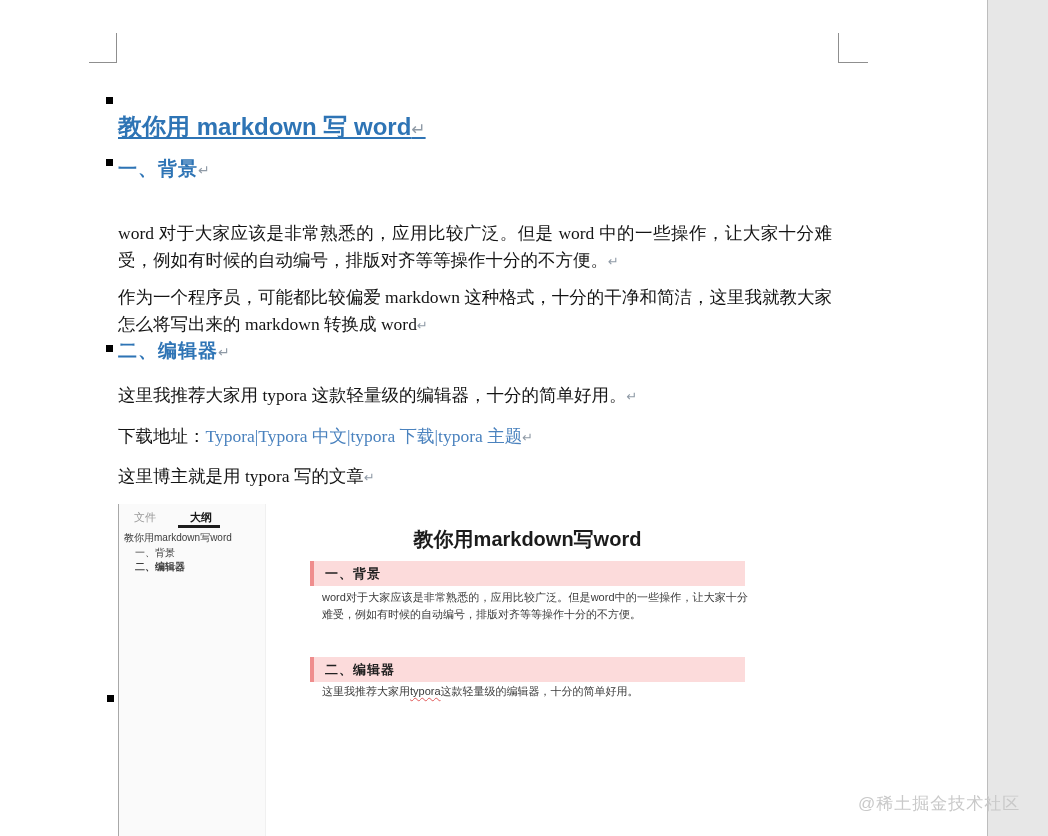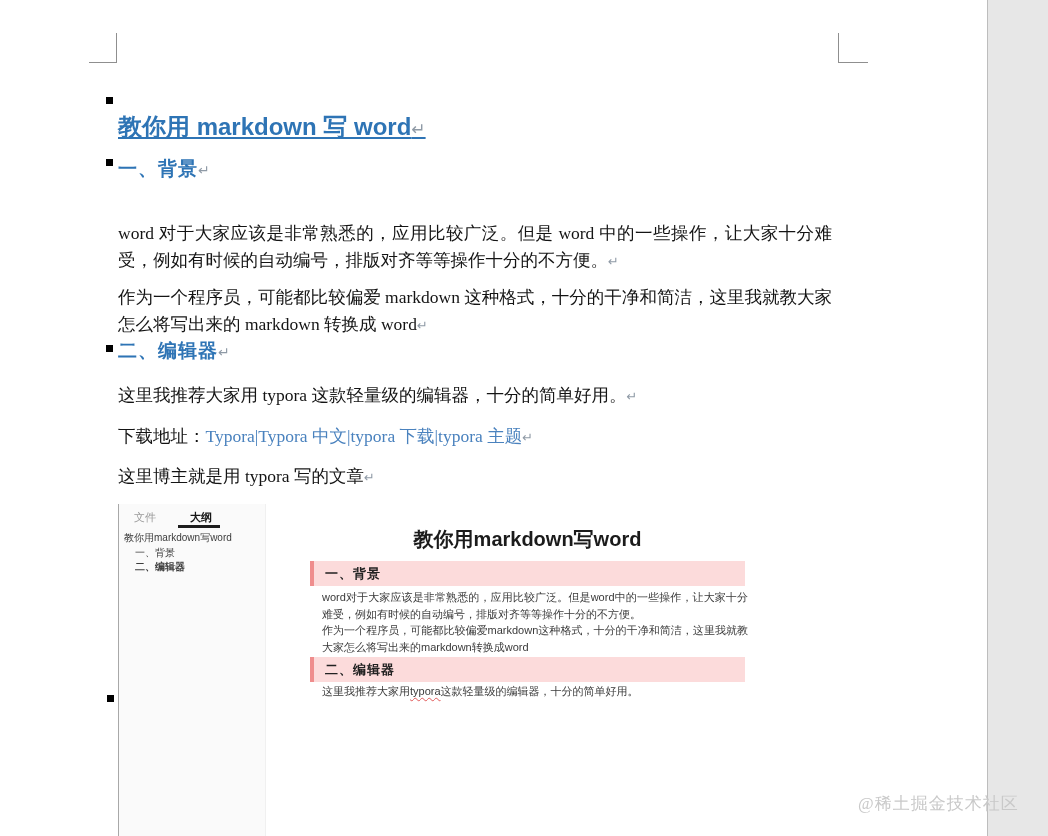--- a/index.html
+++ b/index.html
@@ -111,21 +111,21 @@
   }
   .pv-b1 { top:85px; }
   .pv-b2 { top:118px; }
   .pv-b3 { top:179px; }
   .pv-b4 { top:197px; }
   .pv-misspell { text-decoration:underline wavy #e05a5a 1px; text-underline-offset:2px; }
   .pv-link { color:#4169cf; text-decoration:underline; }
 
   .watermark {
     left:858px; top:792px; width:172px;
-    font-family:Liberation Serif, serif;
+    font-family:Liberation Sans, sans-serif;
     font-size:17px; color:#c9c9c9; letter-spacing:1px;
     white-space:nowrap;
   }
 </style>
 </head>
 <body>
 
 <div class="abs gray-strip"></div>
 
 <div class="abs crop-tl"></div>
@@ -160,21 +160,20 @@
     <div class="pv-outline-item pv-oi-0">教你用markdown写word</div>
     <div class="pv-outline-item pv-oi-1">一、背景</div>
     <div class="pv-outline-item pv-oi-2">二、编辑器</div>
   </div>
 
   <div class="pv-title">教你用markdown写word</div>
 
   <div class="pv-bar pv-bar1">一、背景</div>
 
   <div class="pv-body pv-b1">word对于大家应该是非常熟悉的，应用比较广泛。但是word中的一些操作，让大家十分难受，例如有时候的自动编号，排版对齐等等操作十分的不方便。</div>
-  <div class="pv-body pv-b2">作为一个程序员，可能都比较偏爱markdown这种格式，十分的干净和简洁，这里我就教大家怎么将写出来的markdown转换成word</div>
 
   <div class="pv-bar pv-bar2">二、编辑器</div>
 
   <div class="pv-body pv-b3"><span>这里我推荐大家用</span><span class="pv-misspell">typora</span><span>这款轻量级的编辑器，十分的简单好用。</span></div>
 
 </div>
 
 <div class="abs watermark">@稀土掘金技术社区</div>
 
 </body></html>

